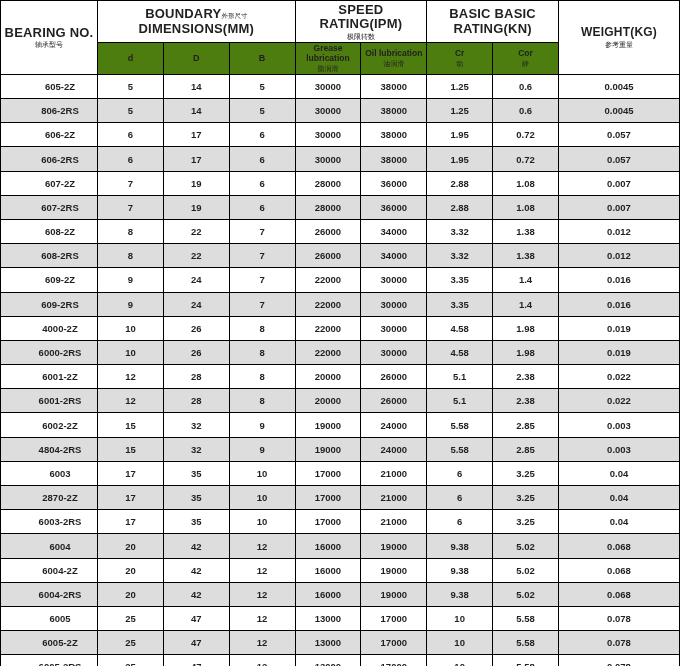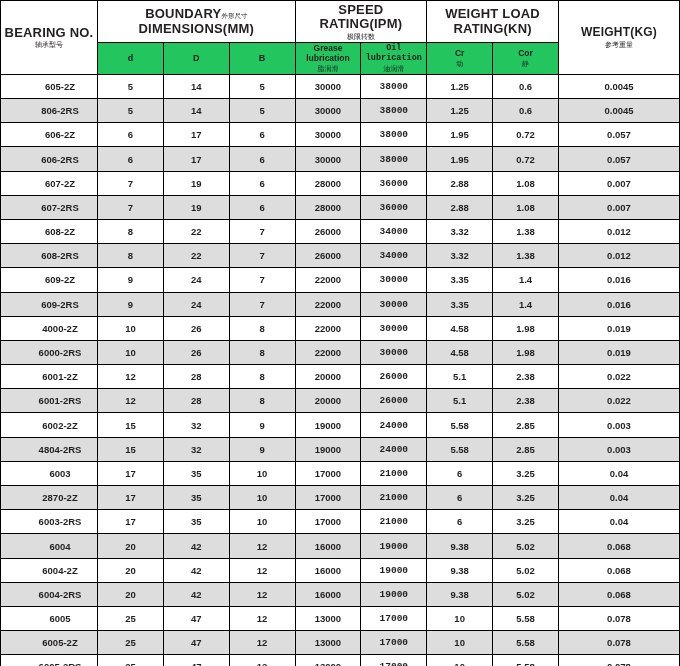--- a/index.html
+++ b/index.html
@@ -28,21 +28,21 @@
   thead tr.h1 th {
     height: 26px;
     padding: 2px 2px;
     background: #ffffff;
     font-size: 11px;
     font-weight: bold;
     line-height: 1.1;
   }
   thead tr.h2 th {
     height: 22px;
-    background: #22c55e;
+    background: #4d7c0f;
     font-size: 8px;
     font-weight: bold;
     line-height: 1.15;
     padding: 1px 2px;
   }
   .hdr-en {
     font-size: 13px;
     font-weight: bold;
     letter-spacing: 0.2px;
   }
@@ -89,21 +89,21 @@
   }
   td.bearing-no {
     text-align: left;
     padding-left: 22px;
   }
   .w-bno   { width: 92px; }
   .w-d     { width: 44px; }
   .w-D     { width: 44px; }
   .w-B     { width: 44px; }
   .w-gl    { width: 120px; }
-  .w-ol    { width: 124px; font-family: Liberation Mono, monospace; }
+  .w-ol    { width: 124px; }
   .w-cr    { width: 48px; }
   .w-cor   { width: 48px; }
   .w-wt    { width: 116px; }
 </style>
 </head>
 <body>
 
 <table class="spec">
   <thead>
     <tr class="h1">
@@ -113,21 +113,21 @@
       </th>
       <th colspan="3">
         <span class="hdr-en">BOUNDARY</span><span class="hdr-sup">外形尺寸</span>
         <span class="hdr-en" style="display:block;">DIMENSIONS(MM)</span>
       </th>
       <th colspan="2">
         <span class="hdr-en">SPEED RATING(IPM)</span>
         <span class="hdr-cn">极限转数</span>
       </th>
       <th colspan="2">
-        <span class="hdr-en">WEIGHT LOAD</span>
+        <span class="hdr-en">BASIC BASIC</span>
         <span class="hdr-en" style="display:block;">RATING(KN)</span>
       </th>
       <th class="w-wt" rowspan="2">
         <span class="hdr-en small">WEIGHT(KG)</span>
         <span class="hdr-cn">参考重量</span>
       </th>
     </tr>
     <tr class="h2">
       <th class="w-d"><span class="sub-letter">d</span></th>
       <th class="w-D"><span class="sub-letter">D</span></th>

